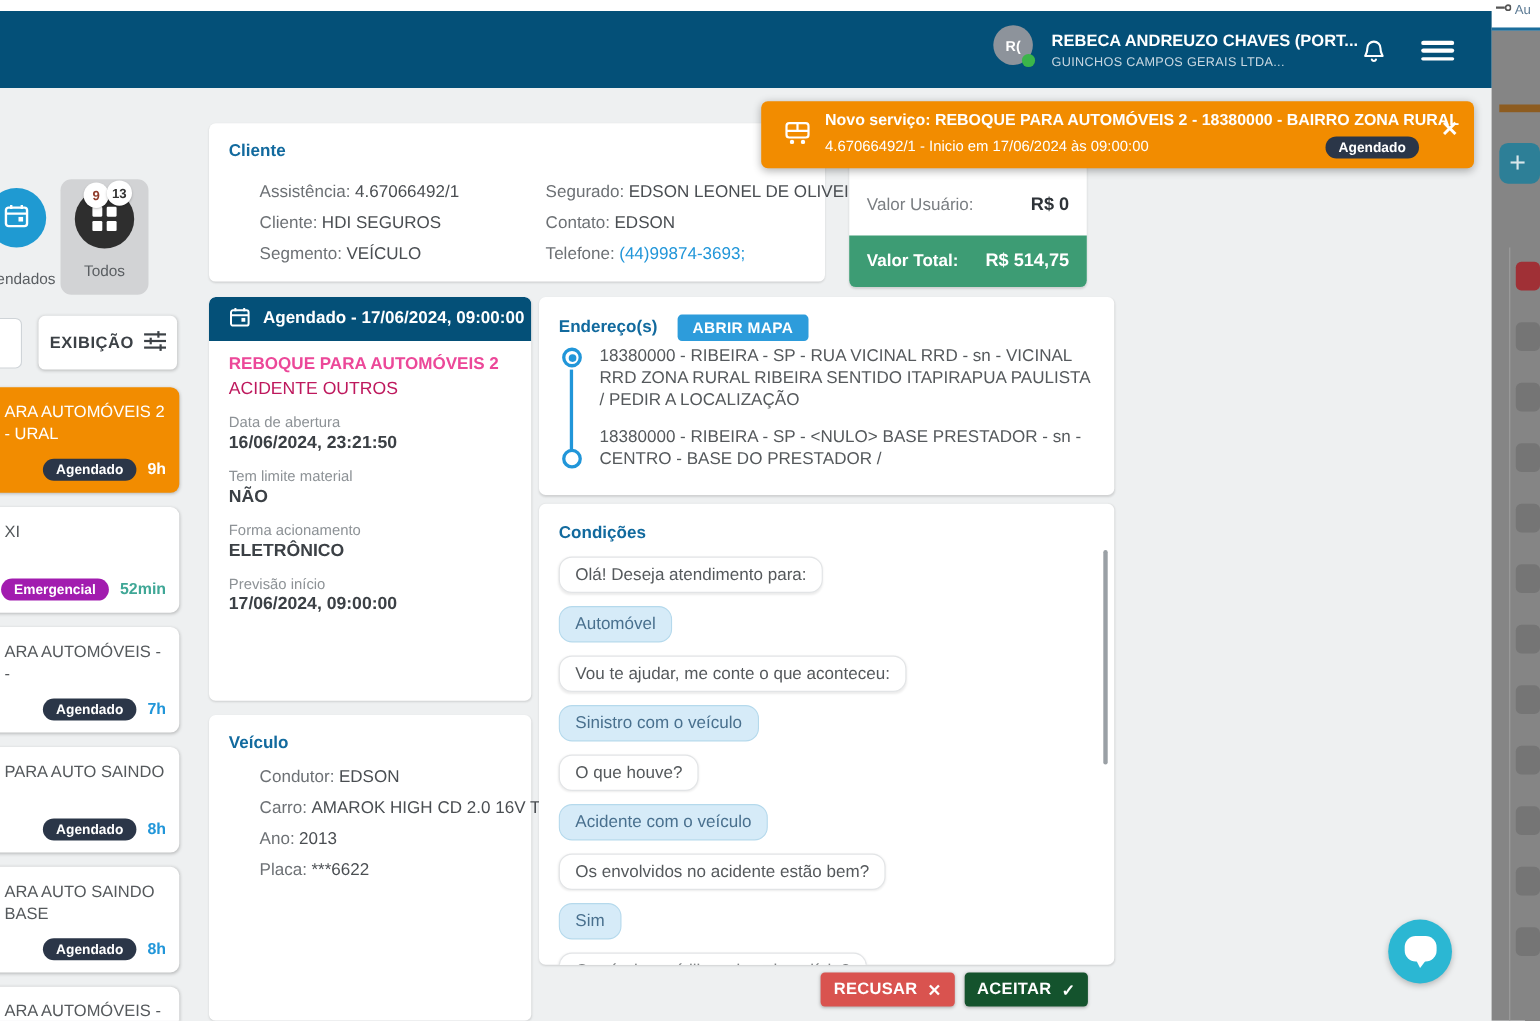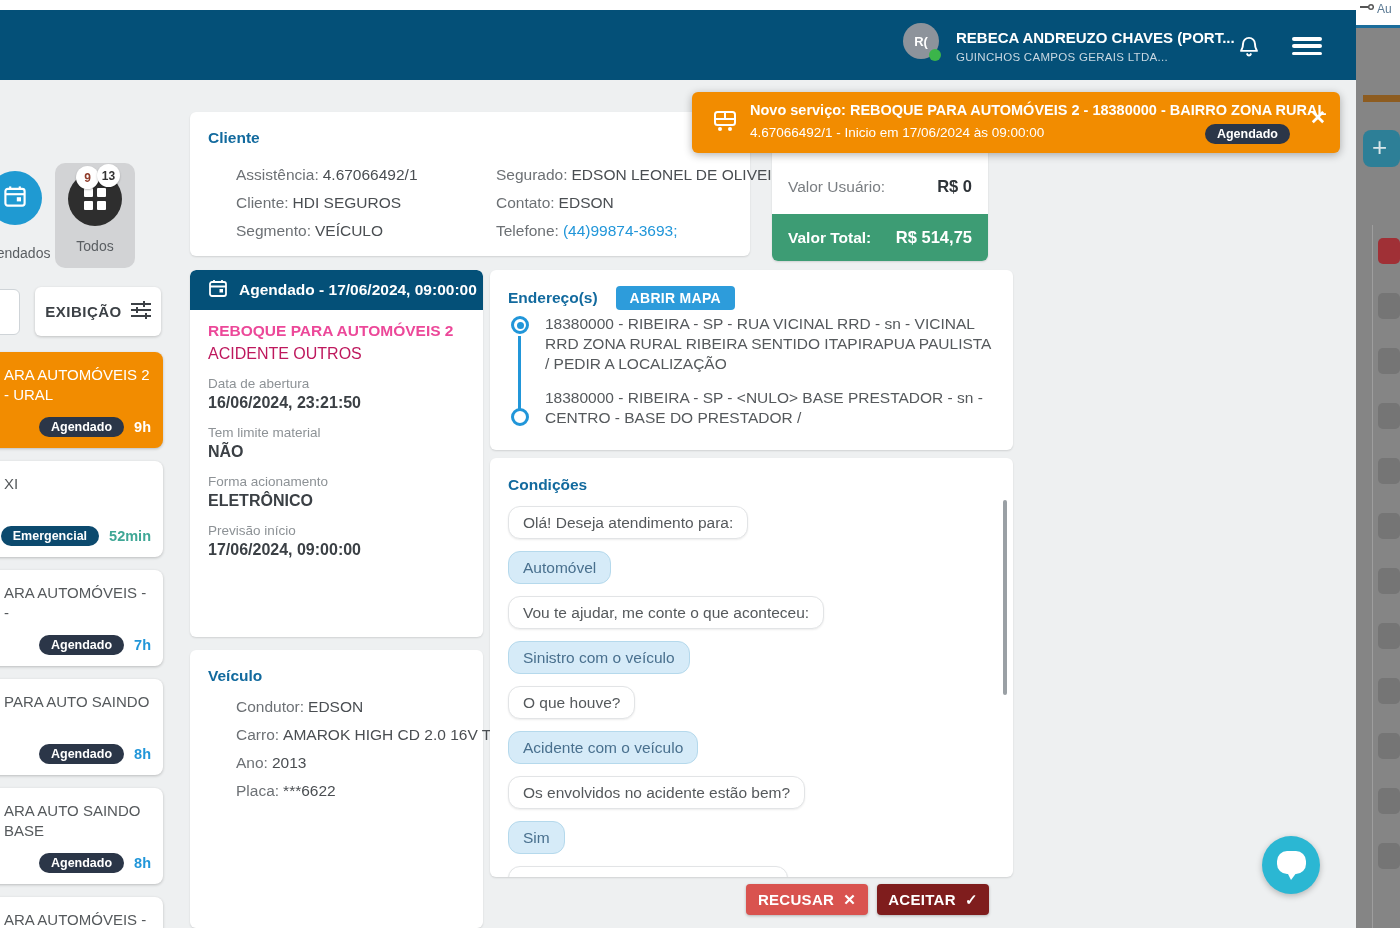--- a/index.html
+++ b/index.html
@@ -58,21 +58,21 @@
 
   .cards-list { left:-80px; top:352px; width:243px; display:flex; flex-direction:column; gap:13px; }
   .s-card { background:#fff; border-radius:8px; box-shadow:0 1px 3px rgba(0,0,0,.22);
     min-height:96px; padding:13px 12px 11px 84px; display:flex; flex-direction:column; cursor:pointer; }
   .s-card.selected { background:#f28c00; }
   .s-title { font-size:15px; line-height:20px; color:#55595c; }
   .s-card.selected .s-title { color:#fff; }
   .s-meta { margin-top:auto; display:flex; justify-content:flex-end; align-items:center; gap:10px; padding-top:8px; }
   .s-badge { color:#fff; font-size:12.5px; font-weight:bold; padding:3px 12px; border-radius:12px; }
   .s-badge.navy { background:#2b3648; }
-  .s-badge.red { background:#0c4a6e; }
+  .s-badge.red { background:#a21caf; }
   .s-time { font-size:14.5px; font-weight:bold; }
   .s-time.blue { color:#2196d9; }
   .s-time.white { color:#fff; }
   .s-time.teal { color:#3fa796; }
 
   
   .card { background:#fff; border-radius:6px; box-shadow:0 1px 2px rgba(0,0,0,.13); }
   .h-blue { font-size:15.5px; font-weight:bold; color:#126a9e; }
 
   .card-cliente { left:190px; top:112px; width:560px; height:144px; }
@@ -125,21 +125,21 @@
   .bubble.question { background:#fff; border:1px solid #e2e4e6; color:#55595c; box-shadow:0 1px 2px rgba(0,0,0,.08); }
   .bubble.answer { background:#d6ebf8; border:1px solid #b5d9ec; color:#49708e; }
   .cond-scrollbar { position:absolute; left:513px; top:42px; width:4px; height:195px; background:#9aa0a5; border-radius:2px; cursor:pointer; }
 
   
   .btn { display:flex; align-items:center; justify-content:center; gap:9px; border-radius:4px;
     color:#fff; font-size:15px; font-weight:bold; letter-spacing:.3px; cursor:pointer;
     box-shadow:0 1px 3px rgba(0,0,0,.25); z-index:20; }
   .btn .glyph { font-size:15px; }
   .btn-refuse { left:746px; top:884px; width:122px; height:31px; background:#d9534f; }
-  .btn-accept { left:877px; top:884px; width:112px; height:31px; background:#7f1d1d; }
+  .btn-accept { left:877px; top:884px; width:112px; height:31px; background:#14532d; }
 
   
   .chat-widget { left:1262px; top:836px; width:58px; height:58px; border-radius:50%; background:#2bb7d3;
     box-shadow:0 2px 6px rgba(0,0,0,.25); cursor:pointer; z-index:30; }
   .cw-bubble { position:absolute; left:15px; top:15px; width:29px; height:23px; background:#fff; border-radius:10px; }
   .cw-bubble::after { content:''; position:absolute; left:10px; bottom:-6px; width:0; height:0;
     border-left:4px solid transparent; border-right:6px solid transparent; border-top:8px solid #fff; }
 
   
   .right-strip { left:1356px; top:0; width:44px; height:928px; z-index:4; }

